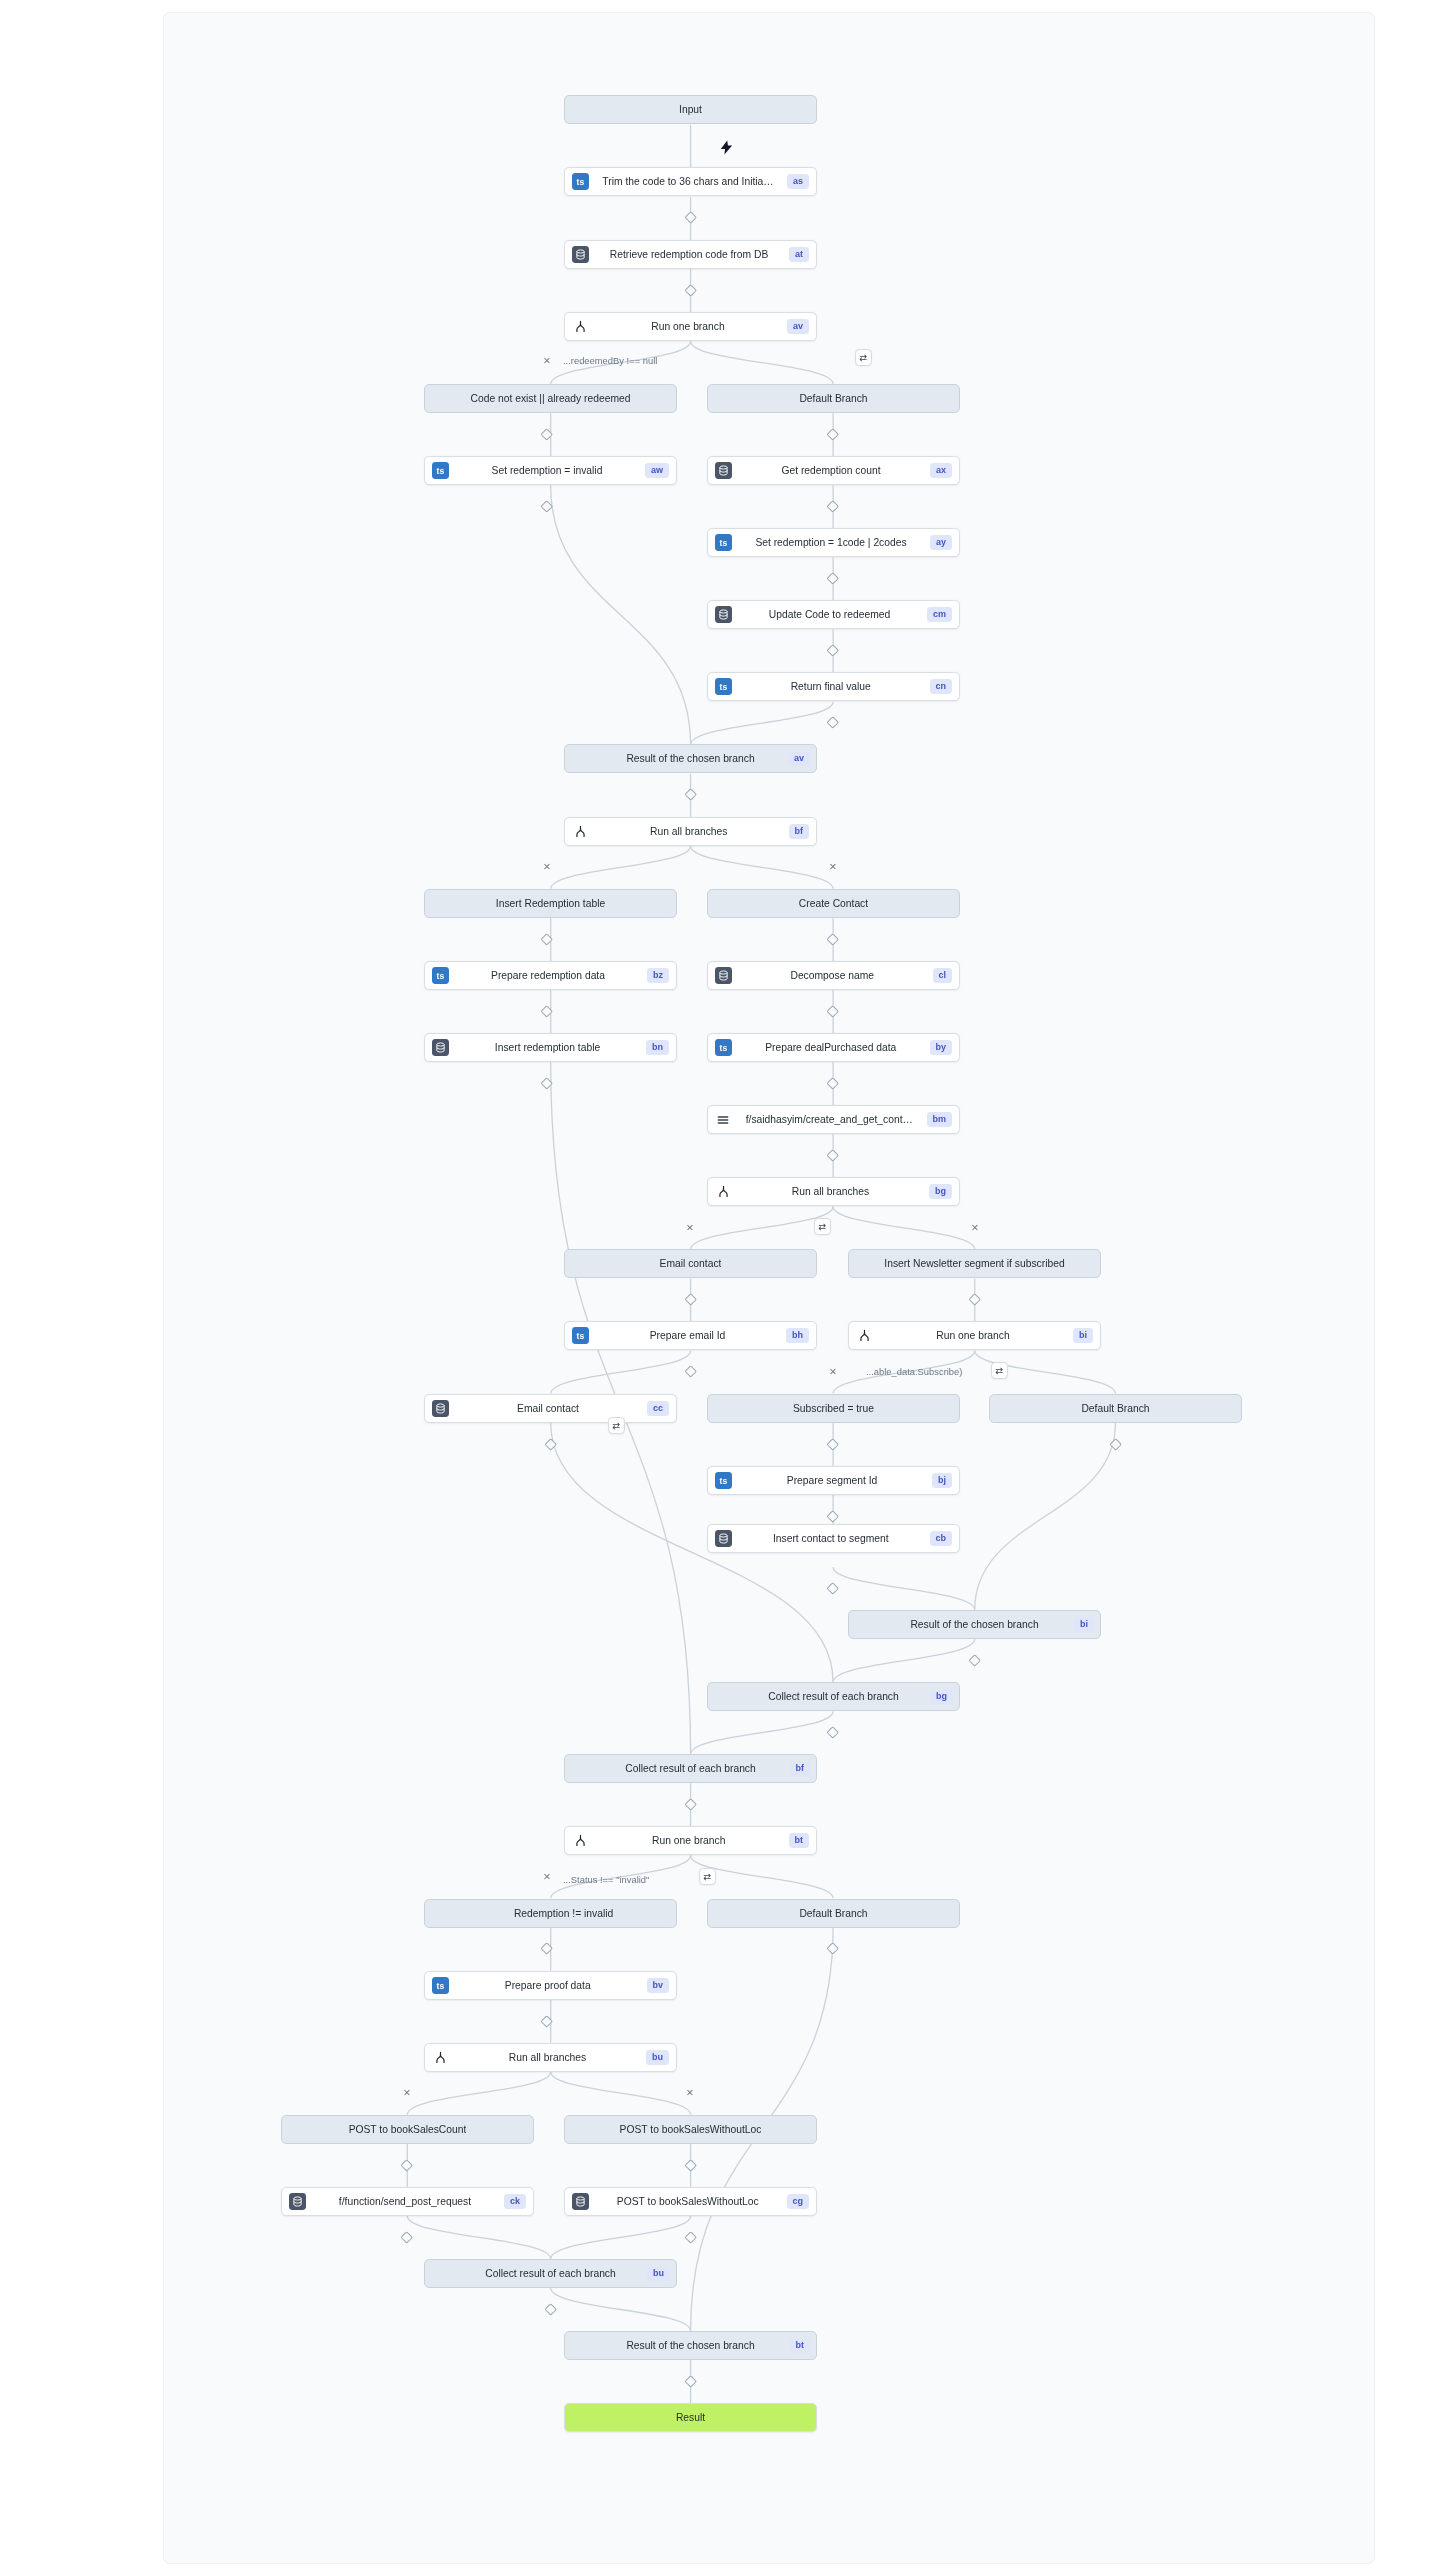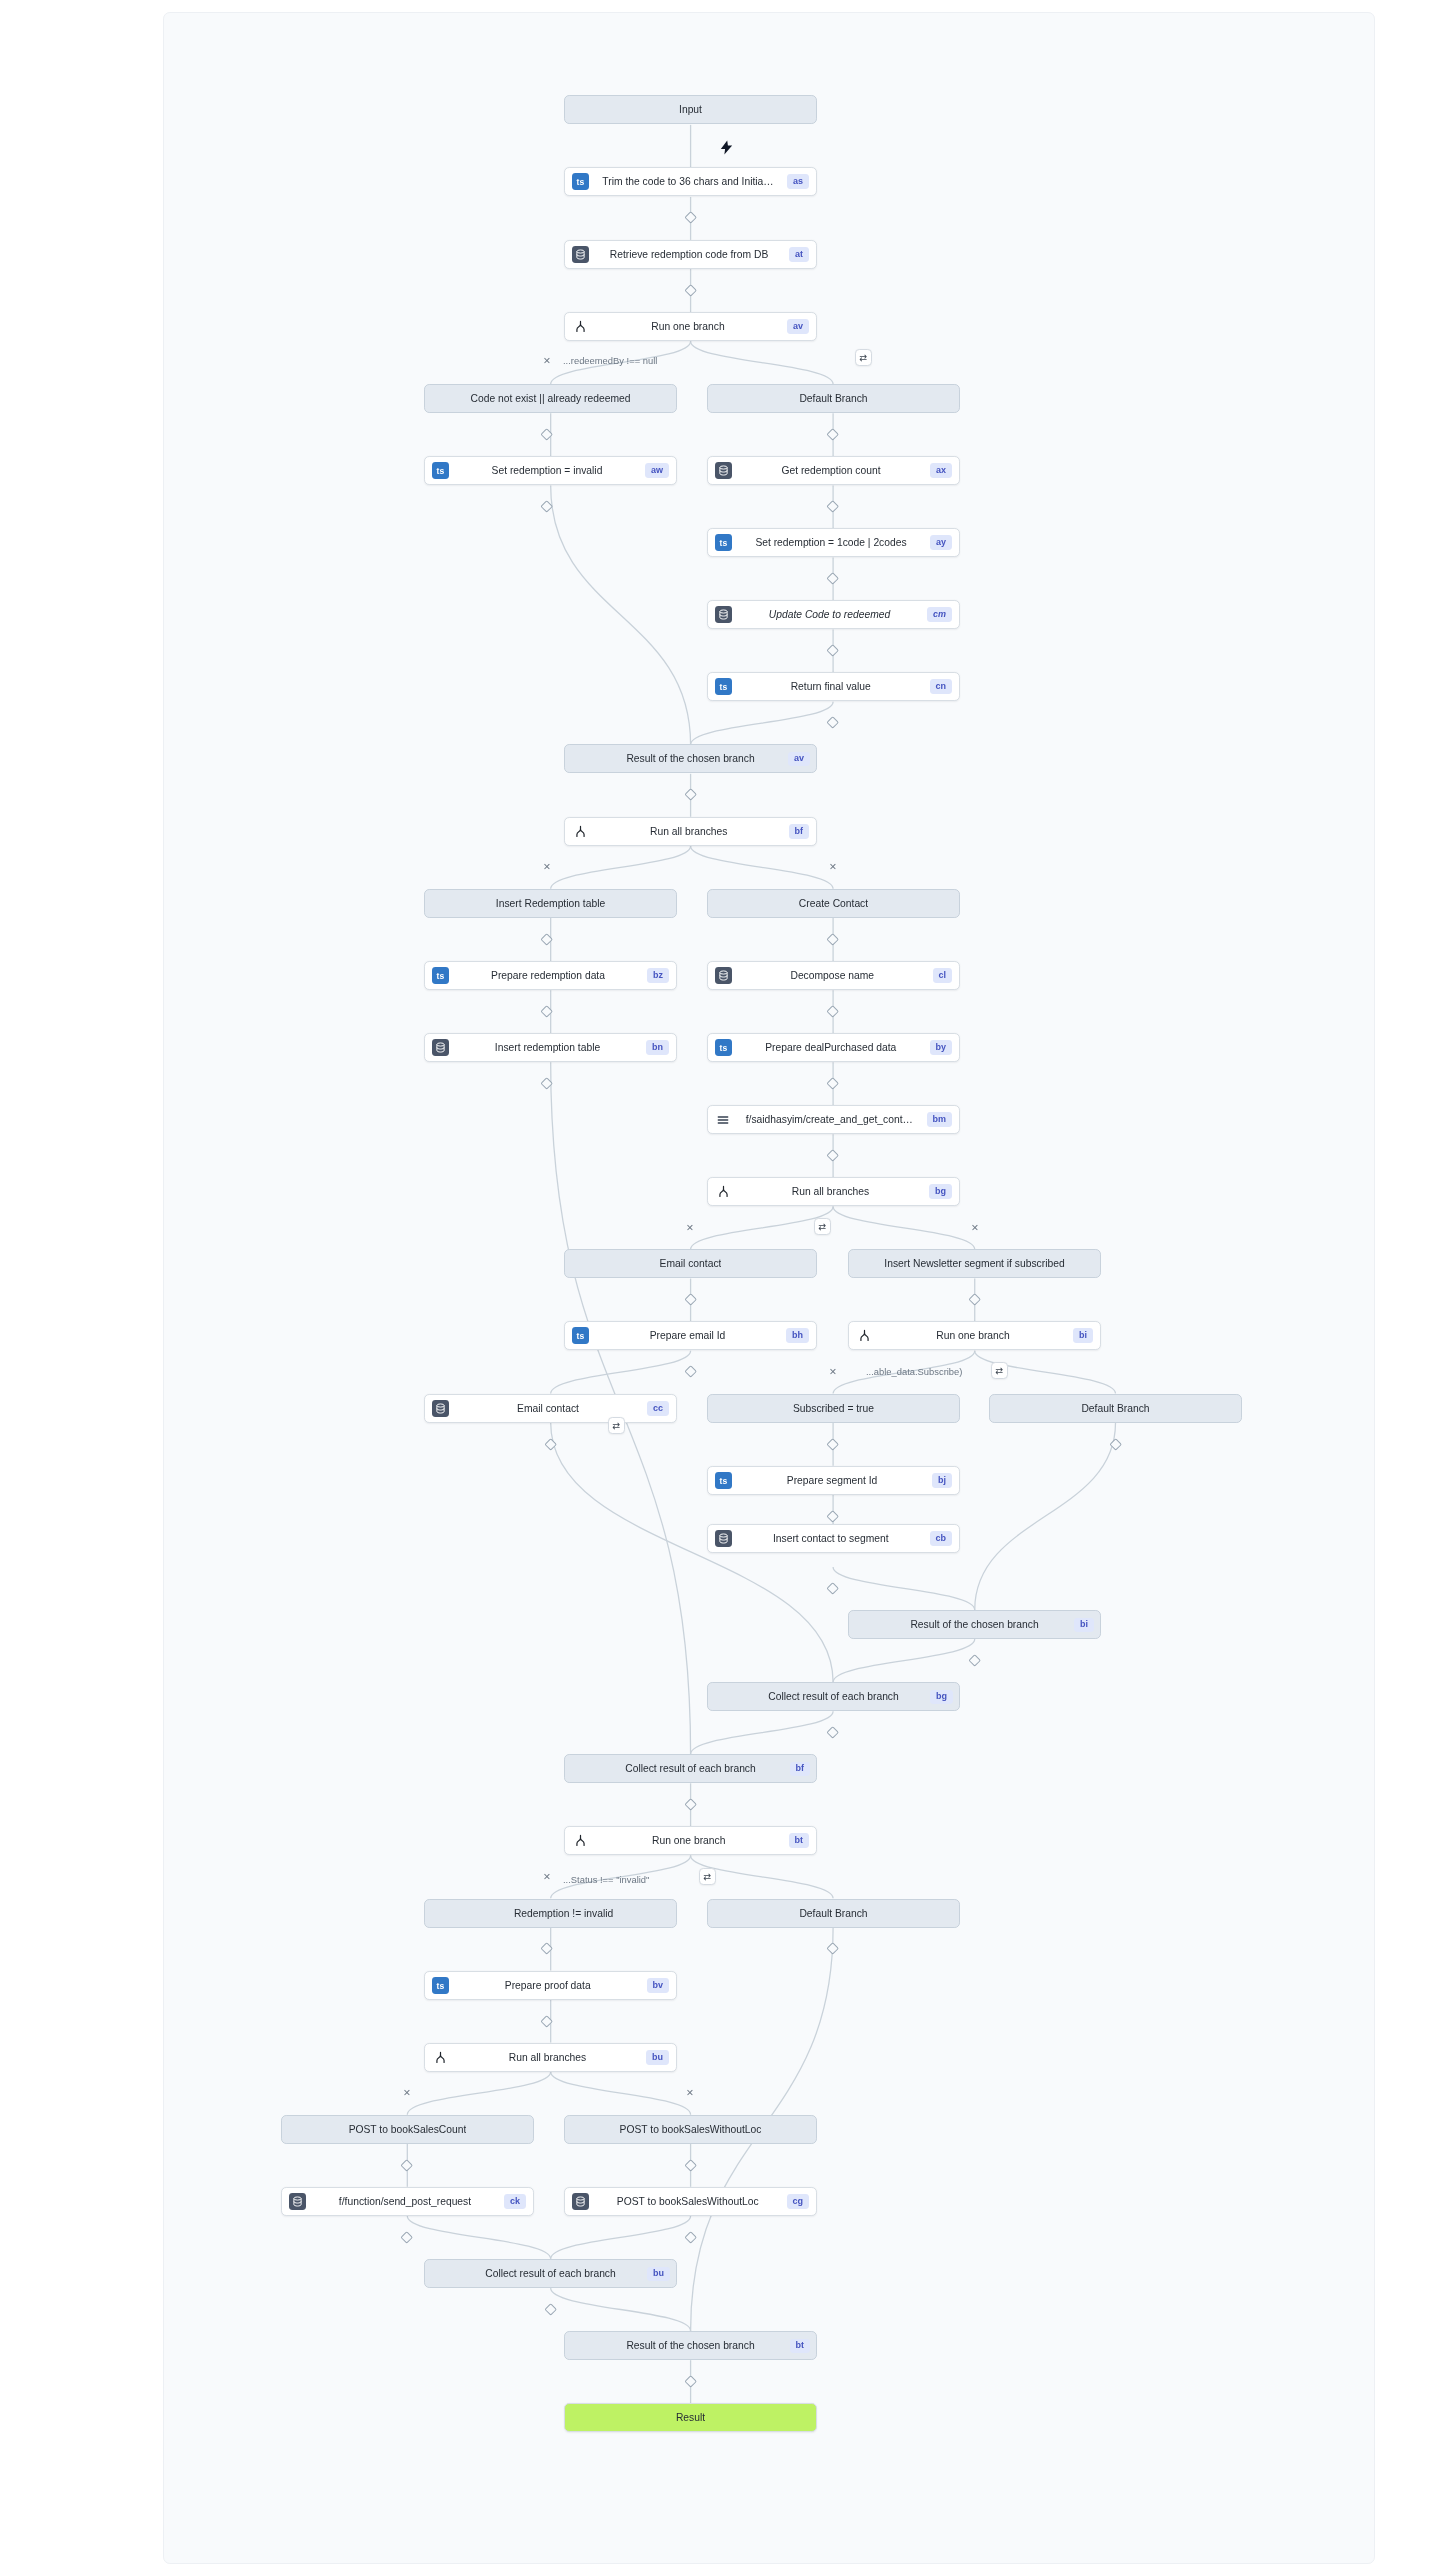--- a/index.html
+++ b/index.html
@@ -205,21 +205,21 @@
         </svg>
       </span>
       <span class="label">Get redemption count</span>
       <span class="badge">ax</span>
     </div>
     <div class="node step" style="left: 707px; top: 528px;">
       <span class="ic ic-ts">ts</span>
       <span class="label">Set redemption = 1code | 2codes</span>
       <span class="badge">ay</span>
     </div>
-    <div class="node step" style="left: 707px; top: 600px; font-style: italic;">
+    <div class="node step" style="left: 707px; top: 600px;">
       <span class="ic ic-db">
         <svg width="11" height="11" viewBox="0 0 14 14">
           <ellipse cx="7" cy="3.2" rx="4.6" ry="2" fill="none" stroke="#fff" stroke-width="1.2"></ellipse>
           <path d="M2.4 3.2 v7.6 c0 1.1 2.1 2 4.6 2 s4.6 -0.9 4.6 -2 V3.2 M2.4 7 c0 1.1 2.1 2 4.6 2 s4.6 -0.9 4.6 -2" fill="none" stroke="#fff" stroke-width="1.2"></path>
         </svg>
       </span>
       <span class="label">Update Code to redeemed</span>
       <span class="badge">cm</span>
     </div>
     <div class="node step" style="left: 707px; top: 672px;">

